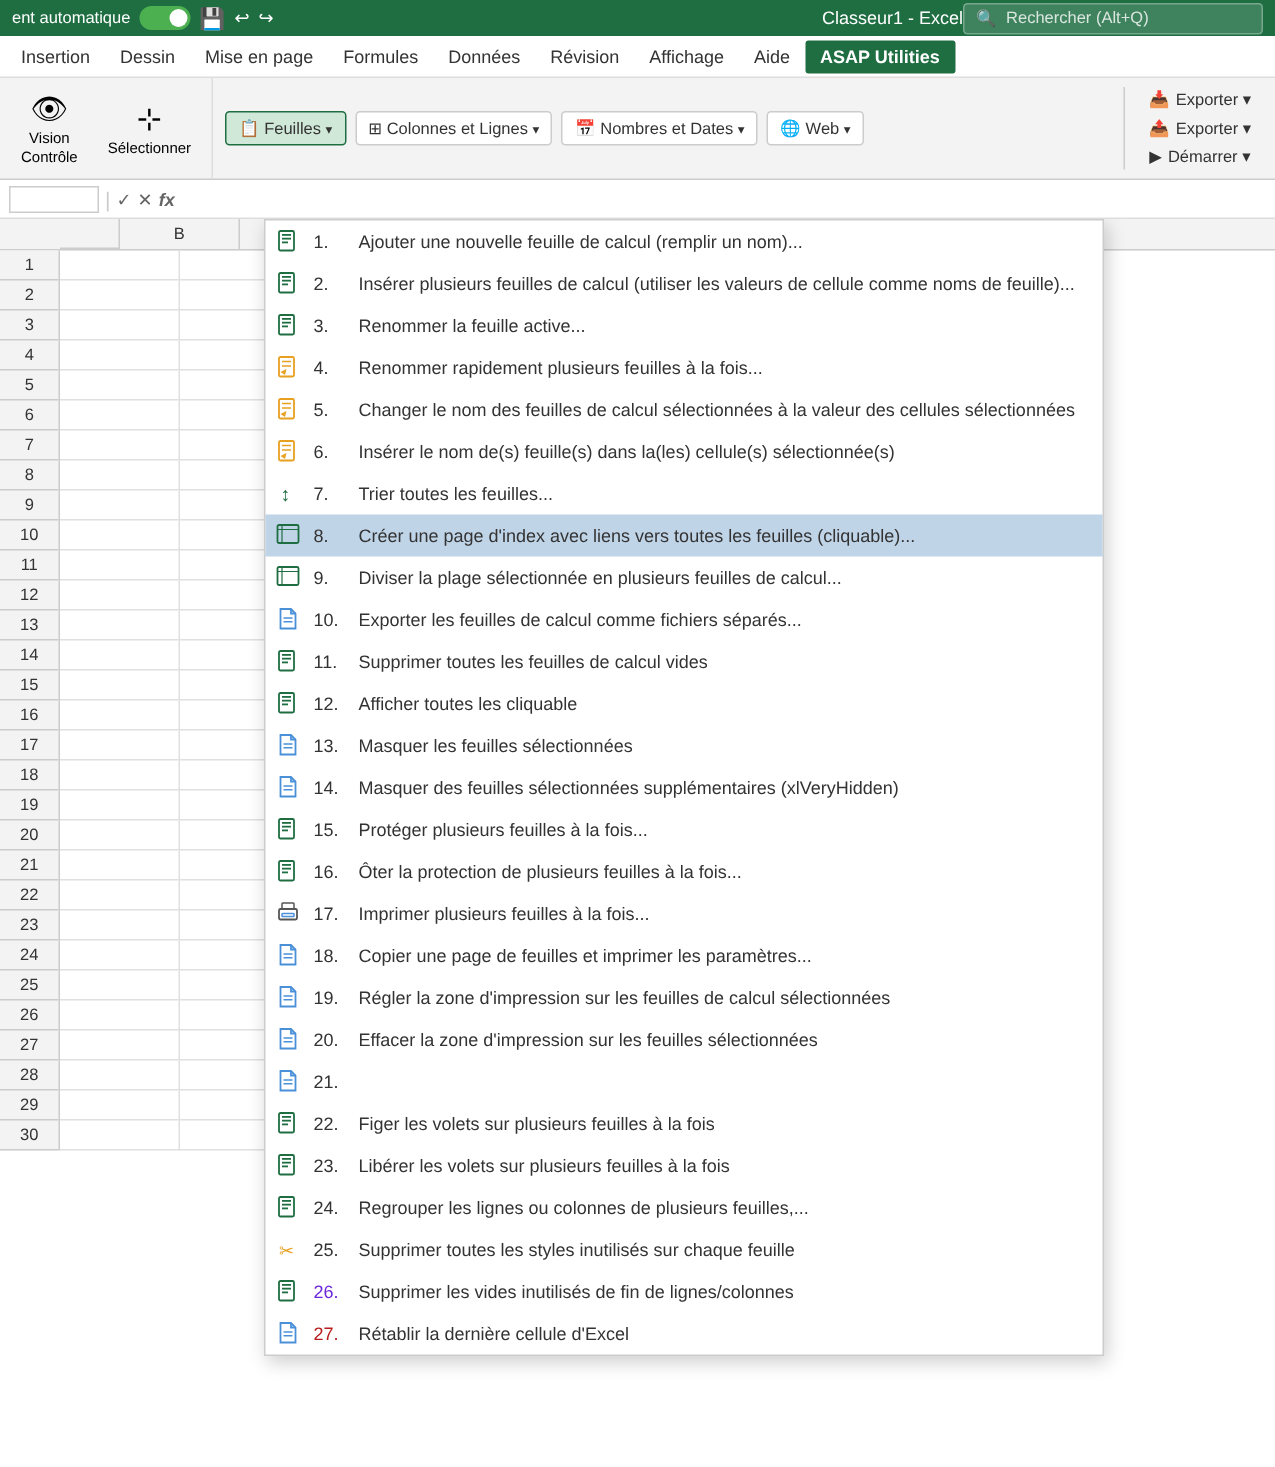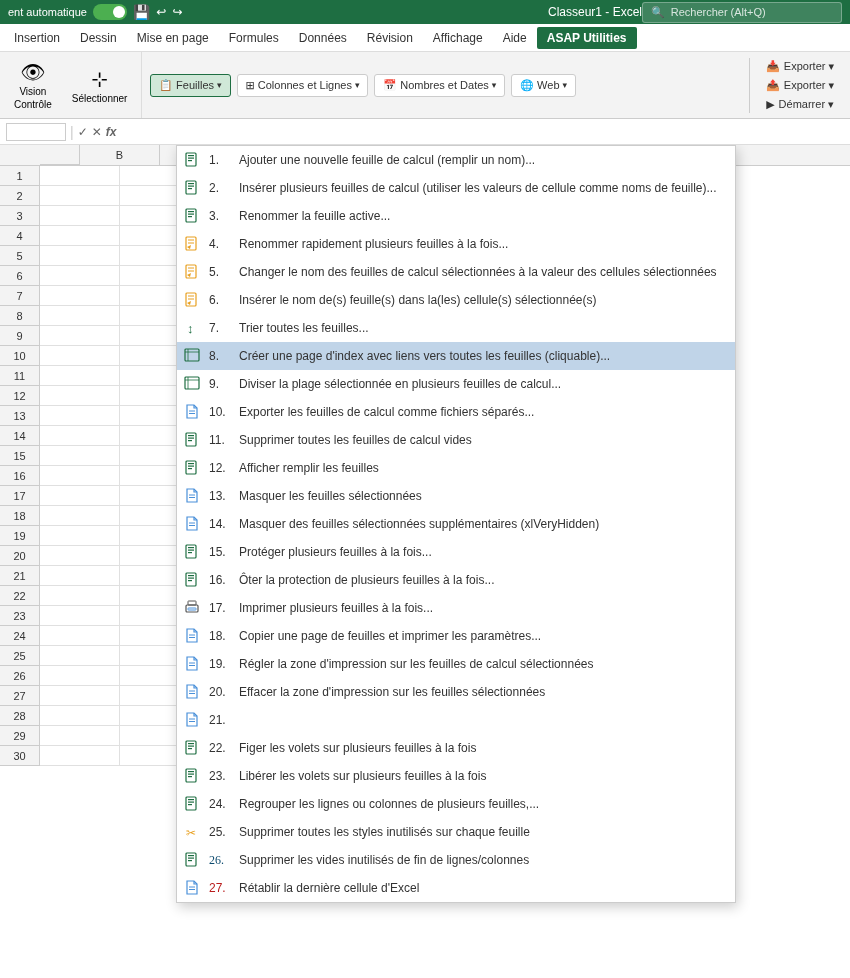--- a/index.html
+++ b/index.html
@@ -628,21 +628,21 @@
       <div class="dropdown-item">
         <div class="dropdown-icon">
           <svg width="16" height="16" viewBox="0 0 16 16">
             <rect x="2" y="1" width="10" height="13" rx="1" fill="none" stroke="#1e6e42" stroke-width="1.2"></rect>
             <rect x="4" y="3" width="6" height="1.2" fill="#1e6e42"></rect>
             <rect x="4" y="5.5" width="6" height="1.2" fill="#1e6e42"></rect>
             <rect x="4" y="8" width="4" height="1.2" fill="#1e6e42"></rect>
           </svg>
         </div>
         <span style="min-width: 22px; color: rgb(51, 51, 51);">12.</span>
-        <span class="dropdown-text">Afficher remplir les feuilles</span>
+        <span class="dropdown-text">Afficher toutes les cliquable</span>
       </div>
       <div class="dropdown-item">
         <div class="dropdown-icon">
           <svg width="16" height="16" viewBox="0 0 16 16">
             <path d="M3 1 h7 l3 3 v10 H3 Z" fill="none" stroke="#4a90d9" stroke-width="1.2"></path>
             <path d="M10 1 v3 h3" fill="none" stroke="#4a90d9" stroke-width="1.2"></path>
             <line x1="5" y1="7" x2="11" y2="7" stroke="#4a90d9" stroke-width="1"></line>
             <line x1="5" y1="9.5" x2="11" y2="9.5" stroke="#4a90d9" stroke-width="1"></line>
           </svg>
         </div>
@@ -790,21 +790,21 @@
       </div>
       <div class="dropdown-item">
         <div class="dropdown-icon">
           <svg width="16" height="16" viewBox="0 0 16 16">
             <rect x="2" y="1" width="10" height="13" rx="1" fill="none" stroke="#1e6e42" stroke-width="1.2"></rect>
             <rect x="4" y="3" width="6" height="1.2" fill="#1e6e42"></rect>
             <rect x="4" y="5.5" width="6" height="1.2" fill="#1e6e42"></rect>
             <rect x="4" y="8" width="4" height="1.2" fill="#1e6e42"></rect>
           </svg>
         </div>
-        <span style="min-width: 22px; color: #0c4a6e; font-family: Liberation Serif, serif;">26.</span>
+        <span style="min-width: 22px; color: #6d28d9;">26.</span>
         <span class="dropdown-text">Supprimer les vides inutilisés de fin de lignes/colonnes</span>
       </div>
       <div class="dropdown-item">
         <div class="dropdown-icon">
           <svg width="16" height="16" viewBox="0 0 16 16">
             <path d="M3 1 h7 l3 3 v10 H3 Z" fill="none" stroke="#4a90d9" stroke-width="1.2"></path>
             <path d="M10 1 v3 h3" fill="none" stroke="#4a90d9" stroke-width="1.2"></path>
             <line x1="5" y1="7" x2="11" y2="7" stroke="#4a90d9" stroke-width="1"></line>
             <line x1="5" y1="9.5" x2="11" y2="9.5" stroke="#4a90d9" stroke-width="1"></line>
           </svg>

